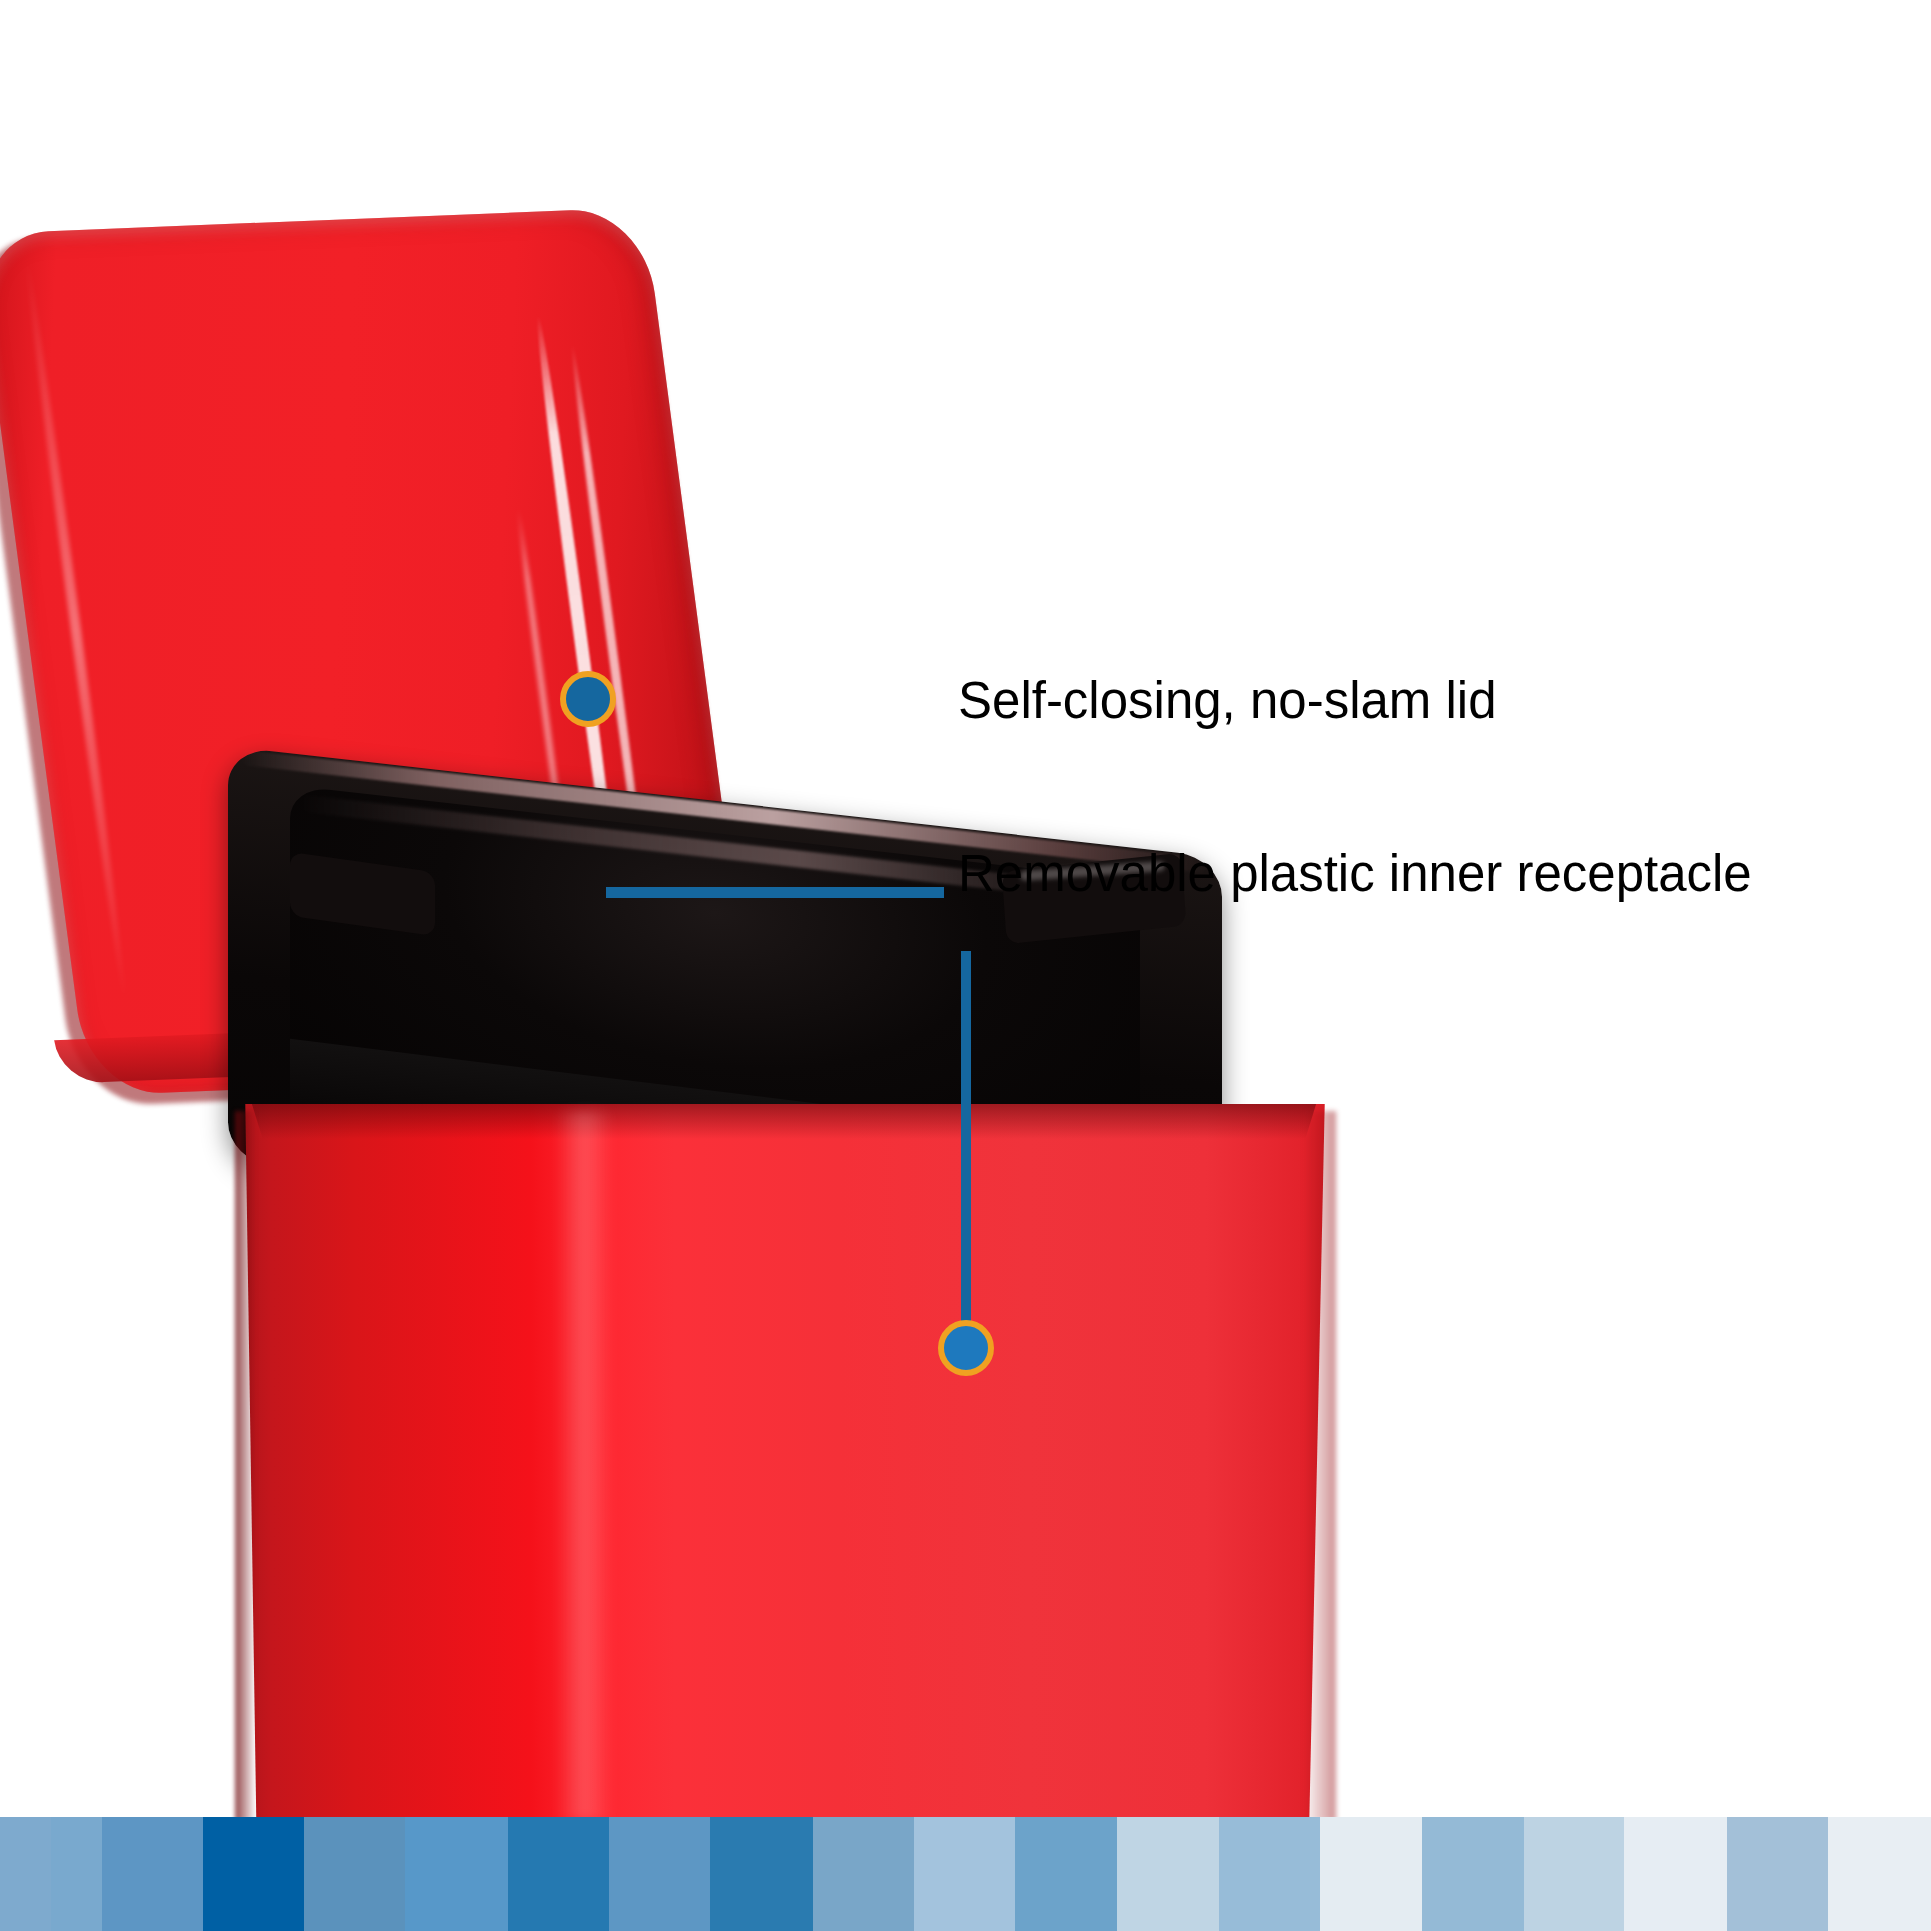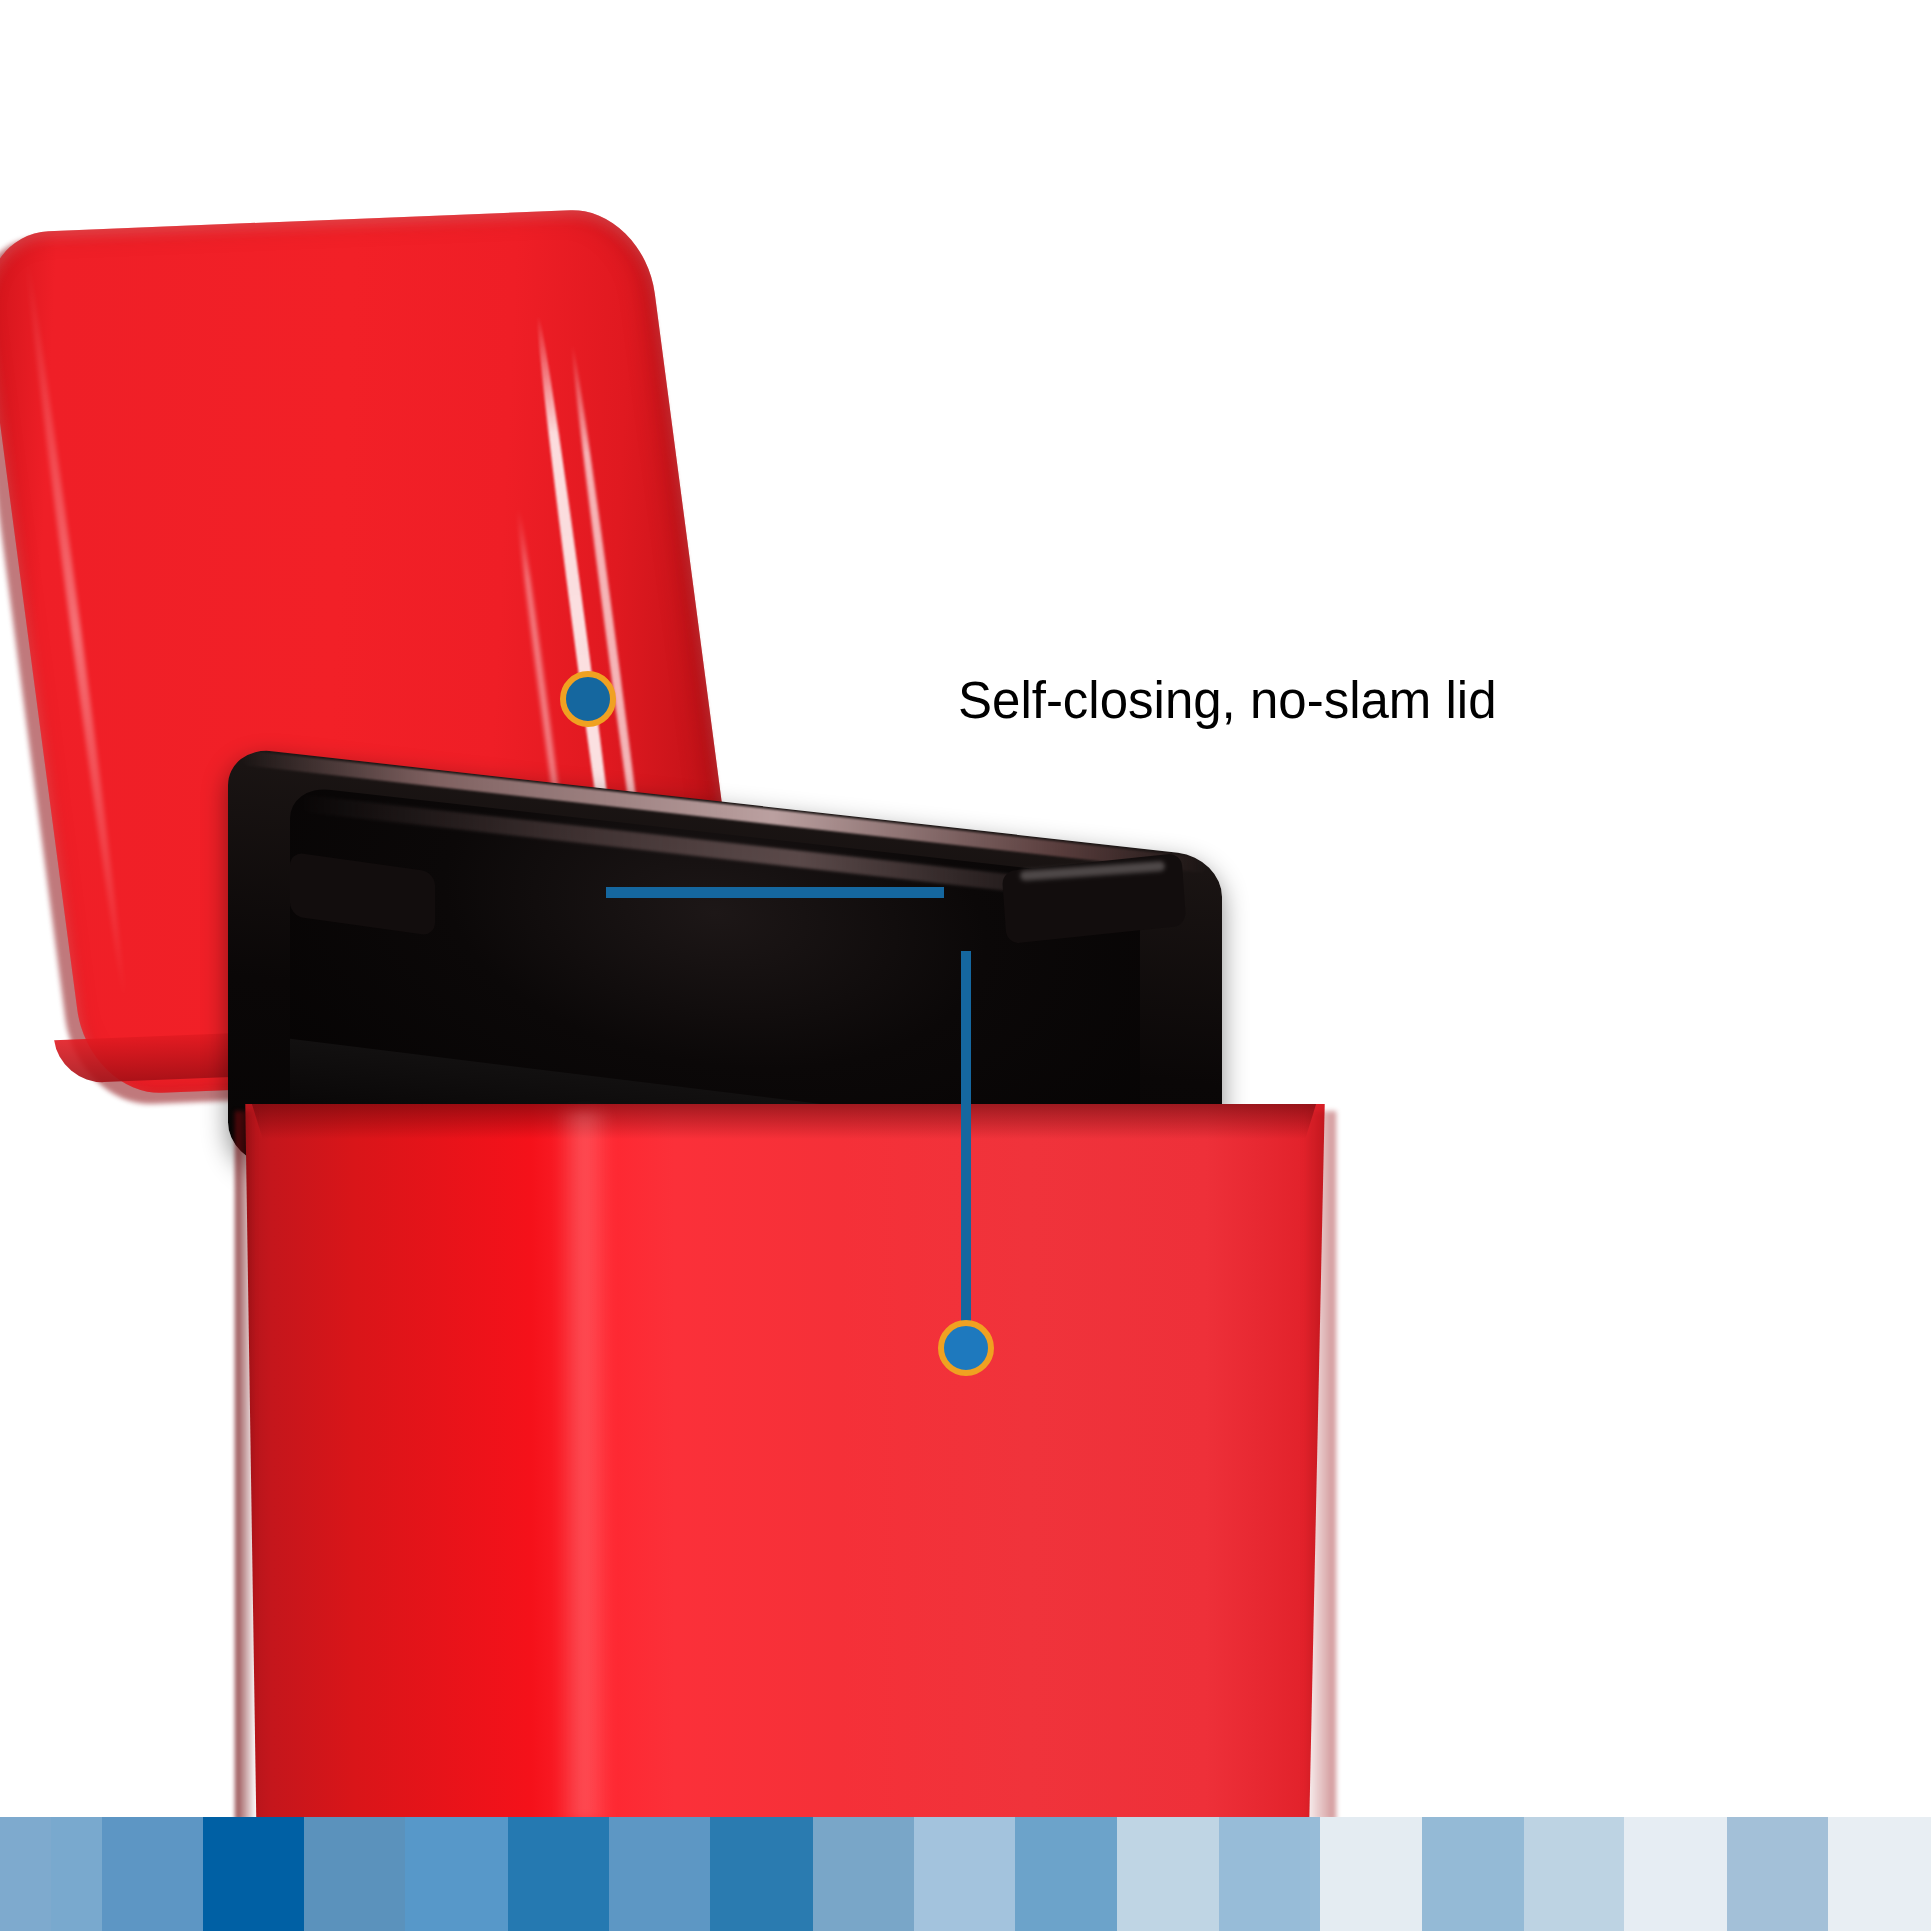--- a/index.html
+++ b/index.html
@@ -237,20 +237,21 @@
     <div id="body-edge-right"></div>
   </div>
 
   <div id="callout-layer">
     <div class="leader-line" id="leader-1" style="background: rgb(21, 103, 159);"></div>
     <div class="callout-dot" id="dot-1" style="background: rgb(21, 103, 159); border-color: rgb(240, 161, 33);"></div>
     <div class="callout-text" id="callout-1-text">Self-closing, no-slam lid</div>
 
     <div class="leader-line" id="leader-2" style="background: rgb(21, 103, 159);"></div>
     <div class="callout-dot" id="dot-2" style="background: rgb(30, 121, 190); border-color: rgb(240, 161, 33);"></div>
+    <div class="callout-text" id="callout-2-text">Removable plastic inner receptacle</div>
   </div>
 
   <div id="color-strip">
       <div class="band" style="width: 2.65403%; background: rgb(126, 170, 206);"></div>
       <div class="band" style="width: 2.60663%; background: rgb(121, 169, 206);"></div>
       <div class="band" style="width: 5.26066%; background: rgb(93, 150, 196);"></div>
       <div class="band" style="width: 5.21327%; background: rgb(0, 96, 164);"></div>
       <div class="band" style="width: 5.26066%; background: rgb(91, 146, 188);"></div>
       <div class="band" style="width: 5.30806%; background: rgb(87, 152, 201);"></div>
       <div class="band" style="width: 5.21327%; background: rgb(37, 121, 177);"></div>

